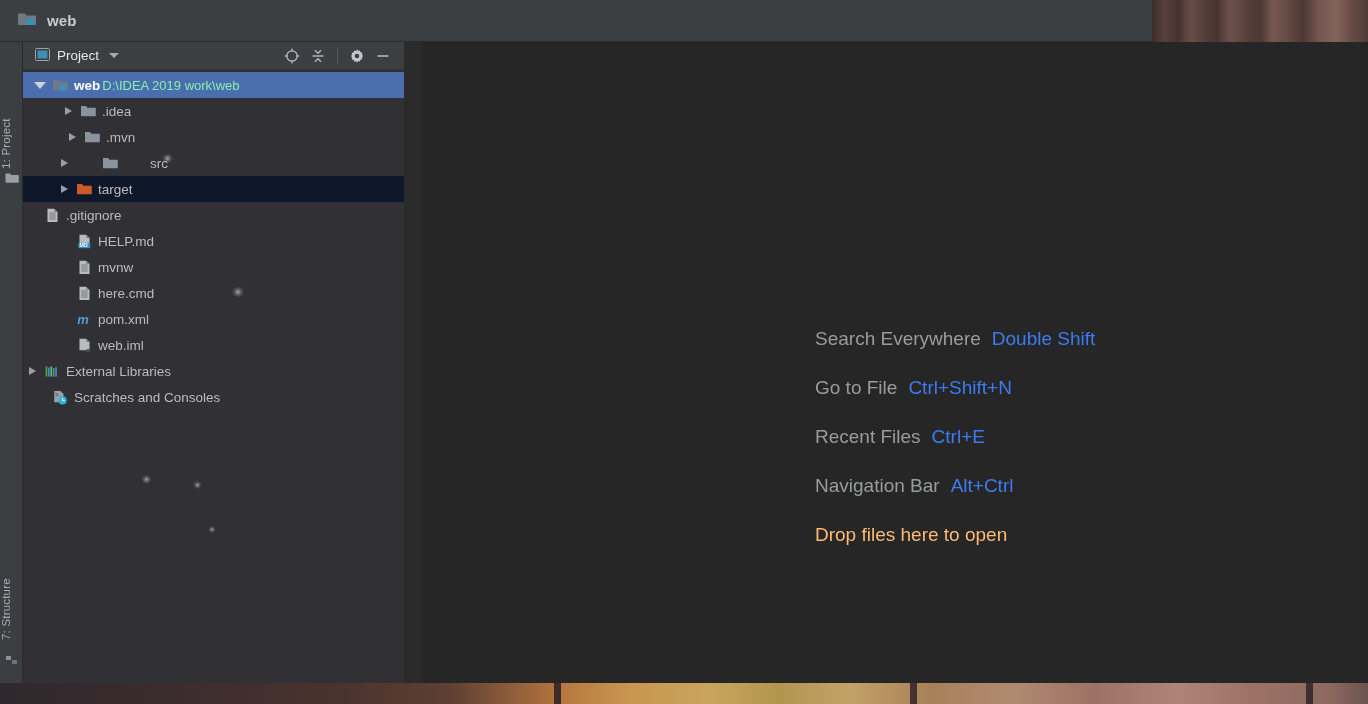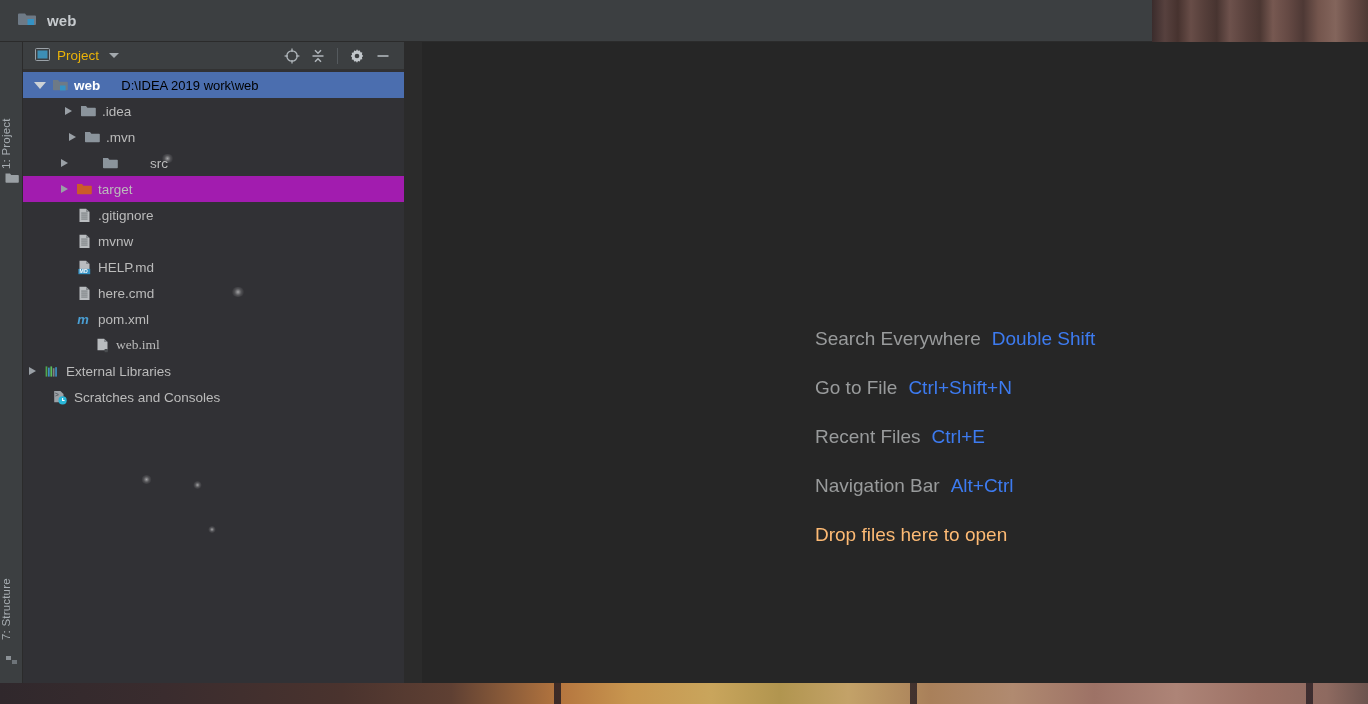--- a/index.html
+++ b/index.html
@@ -71,38 +71,38 @@
     overflow:hidden;
   }
   
   .bokeh { position:absolute; border-radius:50%; pointer-events:none;
            background:radial-gradient(circle, rgba(255,255,255,.55) 0%, rgba(255,255,255,.16) 38%, rgba(255,255,255,0) 72%); }
 
   .panel-header {
     position:relative; height:28px; display:flex; align-items:center;
     background:#3c3f41; border-bottom:1px solid #323232; z-index:3;
   }
-  .panel-title { display:flex; align-items:center; gap:7px; padding-left:12px; font-size:13.5px; color:#eab308; cursor:default;}
+  .panel-title { display:flex; align-items:center; gap:7px; padding-left:12px; font-size:13.5px; color:#e5e5e5; cursor:default;}
   .caret-down { width:0;height:0;border-left:5px solid transparent;border-right:5px solid transparent;border-top:5px solid #a3a9ad; margin-left:3px;}
   .hdr-actions { margin-left:auto; display:flex; align-items:center; gap:0; padding-right:8px; }
   .ico-btn { width:26px;height:26px;display:flex;align-items:center;justify-content:center;cursor:pointer; }
   .hdr-sep { width:1px;height:16px;background:#555a5e;margin:0 6px; }
 
   
   .tree { position:relative; z-index:2; padding-top:2px; font-size:13.5px; }
   .row { position:relative; display:flex; align-items:center; height:26px; white-space:nowrap; cursor:default; }
   .row.selected { background:#4b6eaf; }
-  .row.hovered { background:#a21caf; }
+  .row.hovered { background:#0f172a; }
   .arrow { width:0;height:0;border-top:4.5px solid transparent;border-bottom:4.5px solid transparent;border-left:7px solid #9aa0a6; flex:0 0 auto; }
   .arrow.open { border-left:6px solid transparent;border-right:6px solid transparent;border-top:7px solid #cdd2d6;border-bottom:0; }
   .arrow-slot { width:18px; display:flex; align-items:center; justify-content:center; flex:0 0 auto; }
   .icon-slot { width:22px; display:flex; align-items:center; justify-content:center; flex:0 0 auto; }
   .row .name { color:#bbbbbb; margin-left:3px; }
   .row.selected .name { color:#ffffff; font-weight:bold; }
-  .row .sub { color:#000000; margin-left:21px; font-size:13px; }
+  .row .sub { color:#86efac; margin-left:2px; font-size:13px; }
 
   
   .editor {
     position:absolute; left:405px; top:42px; width:963px; height:641px;
     background:#262626;
     margin-left:17px;
   }
   .hints { position:absolute; left:393px; top:286px; }
   .hint { display:flex; align-items:baseline; height:49px; font-size:19px; }
   .hint .what { color:#999b9c; }
@@ -245,84 +245,84 @@
           <div class="arrow-slot">
             <div class="arrow"></div>
           </div>
           <div class="icon-slot">
             <svg width="17" height="15" viewBox="0 0 17 15">
               <path d="M1 2h5l1.4 1.8H15a.8.8 0 0 1 .8.8v6.9a.8.8 0 0 1-.8.8H1.8a.8.8 0 0 1-.8-.8V2z" fill="#cb5b29"></path>
             </svg>
           </div>
           <span class="name">target</span>
         </div>
-        <div class="row" style="padding-left: 32px;">
+        <div class="row" style="">
           <div class="arrow-slot"></div>
           <div class="icon-slot">
             <svg width="17" height="15" viewBox="0 0 17 15">
               <path d="M3.5 0.8h6.6l3.4 3.3v10H3.5z" fill="#b9bcbf"></path>
               <path d="M10.1 0.8l3.4 3.3h-3.4z" fill="#85898d"></path>
               <rect x="5.2" y="4.6" width="6.4" height="0.9" fill="#6d7175"></rect>
               <rect x="5.2" y="6.6" width="6.4" height="0.9" fill="#6d7175"></rect>
               <rect x="5.2" y="8.6" width="6.4" height="0.9" fill="#6d7175"></rect>
               <rect x="5.2" y="10.6" width="6.4" height="0.9" fill="#6d7175"></rect>
             </svg>
           </div>
           <span class="name">.gitignore</span>
         </div>
         <div class="row" style="padding-left: 32px;">
           <div class="arrow-slot"></div>
           <div class="icon-slot">
             <svg width="17" height="15" viewBox="0 0 17 15">
+              <path d="M3.5 0.8h6.6l3.4 3.3v6.2H3.5z" fill="#b9bcbf"></path>
+              <path d="M10.1 0.8l3.4 3.3h-3.4z" fill="#85898d"></path>
+              <rect x="2.4" y="8.9" width="11.8" height="5.3" fill="#3592c4"></rect>
+              <text x="3.6" y="13.2" fill="#ffffff" font-size="5.2" font-family="Liberation Sans, sans-serif" font-weight="bold">MD</text>
+            </svg>
+          </div>
+          <span class="name">HELP.md</span>
+        </div>
+        <div class="row" style="padding-left: 32px;">
+          <div class="arrow-slot"></div>
+          <div class="icon-slot">
+            <svg width="17" height="15" viewBox="0 0 17 15">
               <path d="M3.5 0.8h6.6l3.4 3.3v10H3.5z" fill="#b9bcbf"></path>
               <path d="M10.1 0.8l3.4 3.3h-3.4z" fill="#85898d"></path>
               <rect x="5.2" y="4.6" width="6.4" height="0.9" fill="#6d7175"></rect>
               <rect x="5.2" y="6.6" width="6.4" height="0.9" fill="#6d7175"></rect>
               <rect x="5.2" y="8.6" width="6.4" height="0.9" fill="#6d7175"></rect>
               <rect x="5.2" y="10.6" width="6.4" height="0.9" fill="#6d7175"></rect>
             </svg>
           </div>
           <span class="name">mvnw</span>
         </div>
         <div class="row" style="padding-left: 32px;">
           <div class="arrow-slot"></div>
           <div class="icon-slot">
             <svg width="17" height="15" viewBox="0 0 17 15">
-              <path d="M3.5 0.8h6.6l3.4 3.3v6.2H3.5z" fill="#b9bcbf"></path>
-              <path d="M10.1 0.8l3.4 3.3h-3.4z" fill="#85898d"></path>
-              <rect x="2.4" y="8.9" width="11.8" height="5.3" fill="#3592c4"></rect>
-              <text x="3.6" y="13.2" fill="#ffffff" font-size="5.2" font-family="Liberation Sans, sans-serif" font-weight="bold">MD</text>
-            </svg>
-          </div>
-          <span class="name">HELP.md</span>
-        </div>
-        <div class="row" style="padding-left: 32px;">
-          <div class="arrow-slot"></div>
-          <div class="icon-slot">
-            <svg width="17" height="15" viewBox="0 0 17 15">
               <path d="M3.5 0.8h6.6l3.4 3.3v10H3.5z" fill="#b9bcbf"></path>
               <path d="M10.1 0.8l3.4 3.3h-3.4z" fill="#85898d"></path>
               <rect x="5.2" y="4.6" width="6.4" height="0.9" fill="#6d7175"></rect>
               <rect x="5.2" y="6.6" width="6.4" height="0.9" fill="#6d7175"></rect>
               <rect x="5.2" y="8.6" width="6.4" height="0.9" fill="#6d7175"></rect>
               <rect x="5.2" y="10.6" width="6.4" height="0.9" fill="#6d7175"></rect>
             </svg>
           </div>
           <span class="name">here.cmd</span>
         </div>
         <div class="row" style="padding-left: 32px;">
           <div class="arrow-slot"></div>
           <div class="icon-slot">
             <svg width="17" height="15" viewBox="0 0 17 15">
               <text x="1.2" y="12.2" fill="#4a9fd4" font-size="13" font-family="Liberation Sans, sans-serif" font-style="italic" font-weight="bold">m</text>
             </svg>
           </div>
           <span class="name">pom.xml</span>
         </div>
-        <div class="row" style="padding-left: 50px; font-family: Liberation Serif, serif;">
+        <div class="row" style="padding-left: 32px;">
           <div class="arrow-slot"></div>
           <div class="icon-slot">
             <svg width="17" height="15" viewBox="0 0 17 15">
               <path d="M3.5 0.8h6.6l3.4 3.3v8.2H3.5z" fill="#b9bcbf"></path>
               <path d="M10.1 0.8l3.4 3.3h-3.4z" fill="#85898d"></path>
               <rect x="10.6" y="11" width="3.2" height="3.2" fill="#4a4d50"></rect>
             </svg>
           </div>
           <span class="name">web.iml</span>
         </div>

